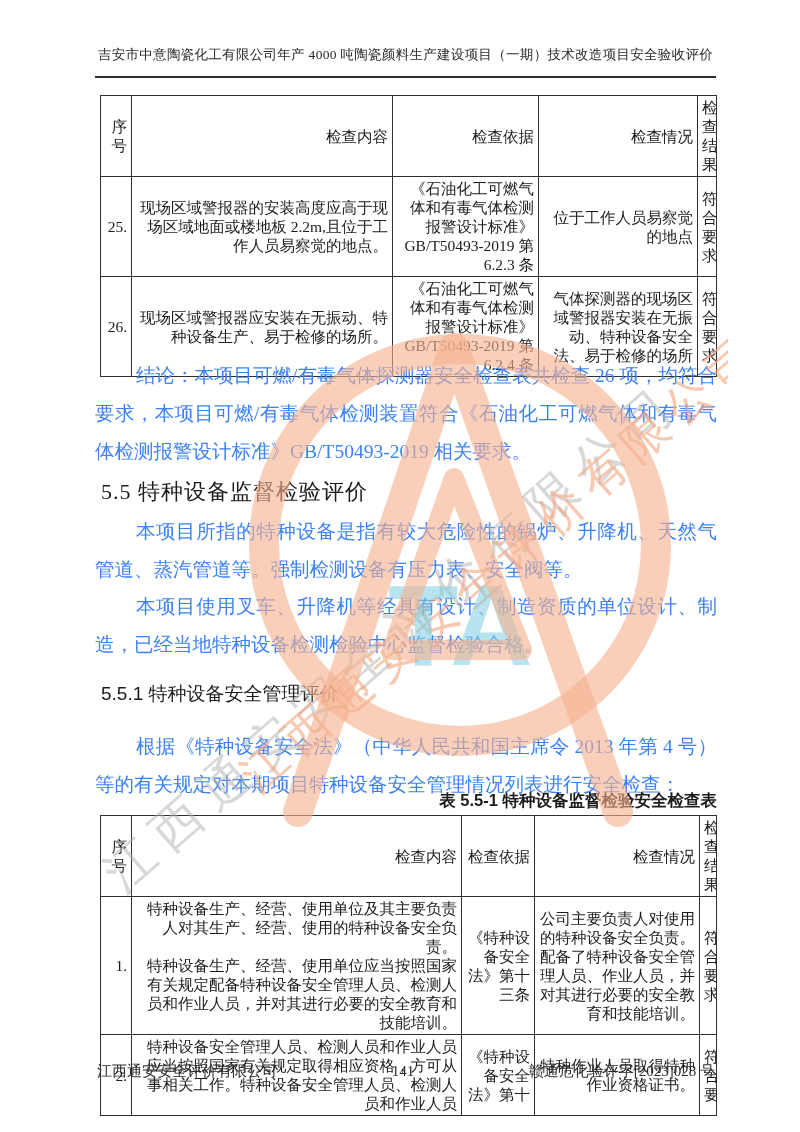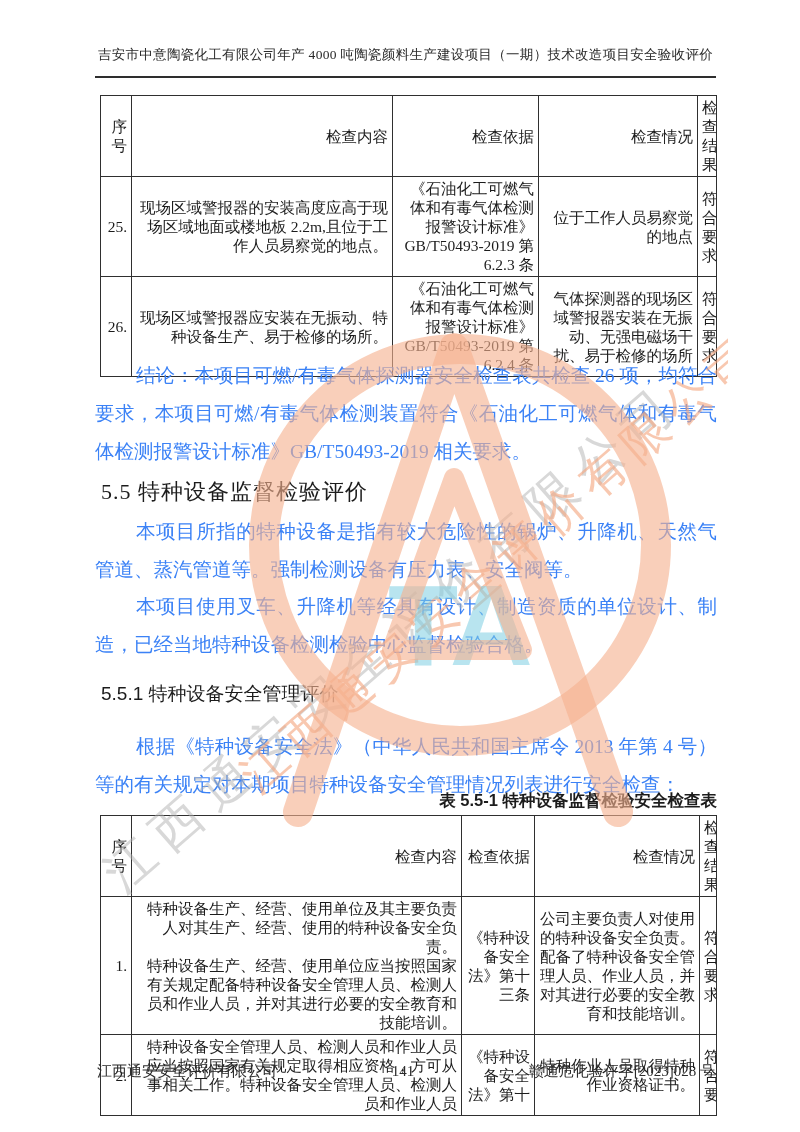--- a/index.html
+++ b/index.html
@@ -80,21 +80,21 @@
         <td>25.</td>
         <td>现场区域警报器的安装高度应高于现场区域地面或楼地板 2.2m,且位于工作人员易察觉的地点。</td>
         <td>《石油化工可燃气体和有毒气体检测报警设计标准》GB/T50493-2019 第 6.2.3 条</td>
         <td>位于工作人员易察觉的地点</td>
         <td class="vcol">符合要求</td>
       </tr>
       <tr style="height:93px">
         <td>26.</td>
         <td>现场区域警报器应安装在无振动、特种设备生产、易于检修的场所。</td>
         <td>《石油化工可燃气体和有毒气体检测报警设计标准》GB/T50493-2019 第 6.2.4 条</td>
-        <td>气体探测器的现场区域警报器安装在无振动、无强电磁场干扰、易于检修的场所</td>
+        <td>气体探测器的现场区域警报器安装在无振动、特种设备安全法、易于检修的场所</td>
         <td class="vcol">符合要求</td>
       </tr>
     </tbody>
       </table>
 
     <div class="para concl">结论：本项目可燃/有毒气体探测器安全检查表共检查 26 项，均符合要求，本项目可燃/有毒气体检测装置符合《石油化工可燃气体和有毒气体检测报警设计标准》GB/T50493-2019 相关要求。</div>
 
     <div class="h-55">5.5 特种设备监督检验评价</div>
     <div class="para p55a">本项目所指的特种设备是指有较大危险性的锅炉、升降机、天然气管道、蒸汽管道等。强制检测设备有压力表、安全阀等。</div>
     <div class="para p55b">本项目使用叉车、升降机等经具有设计、制造资质的单位设计、制造，已经当地特种设备检测检验中心监督检验合格。</div>

